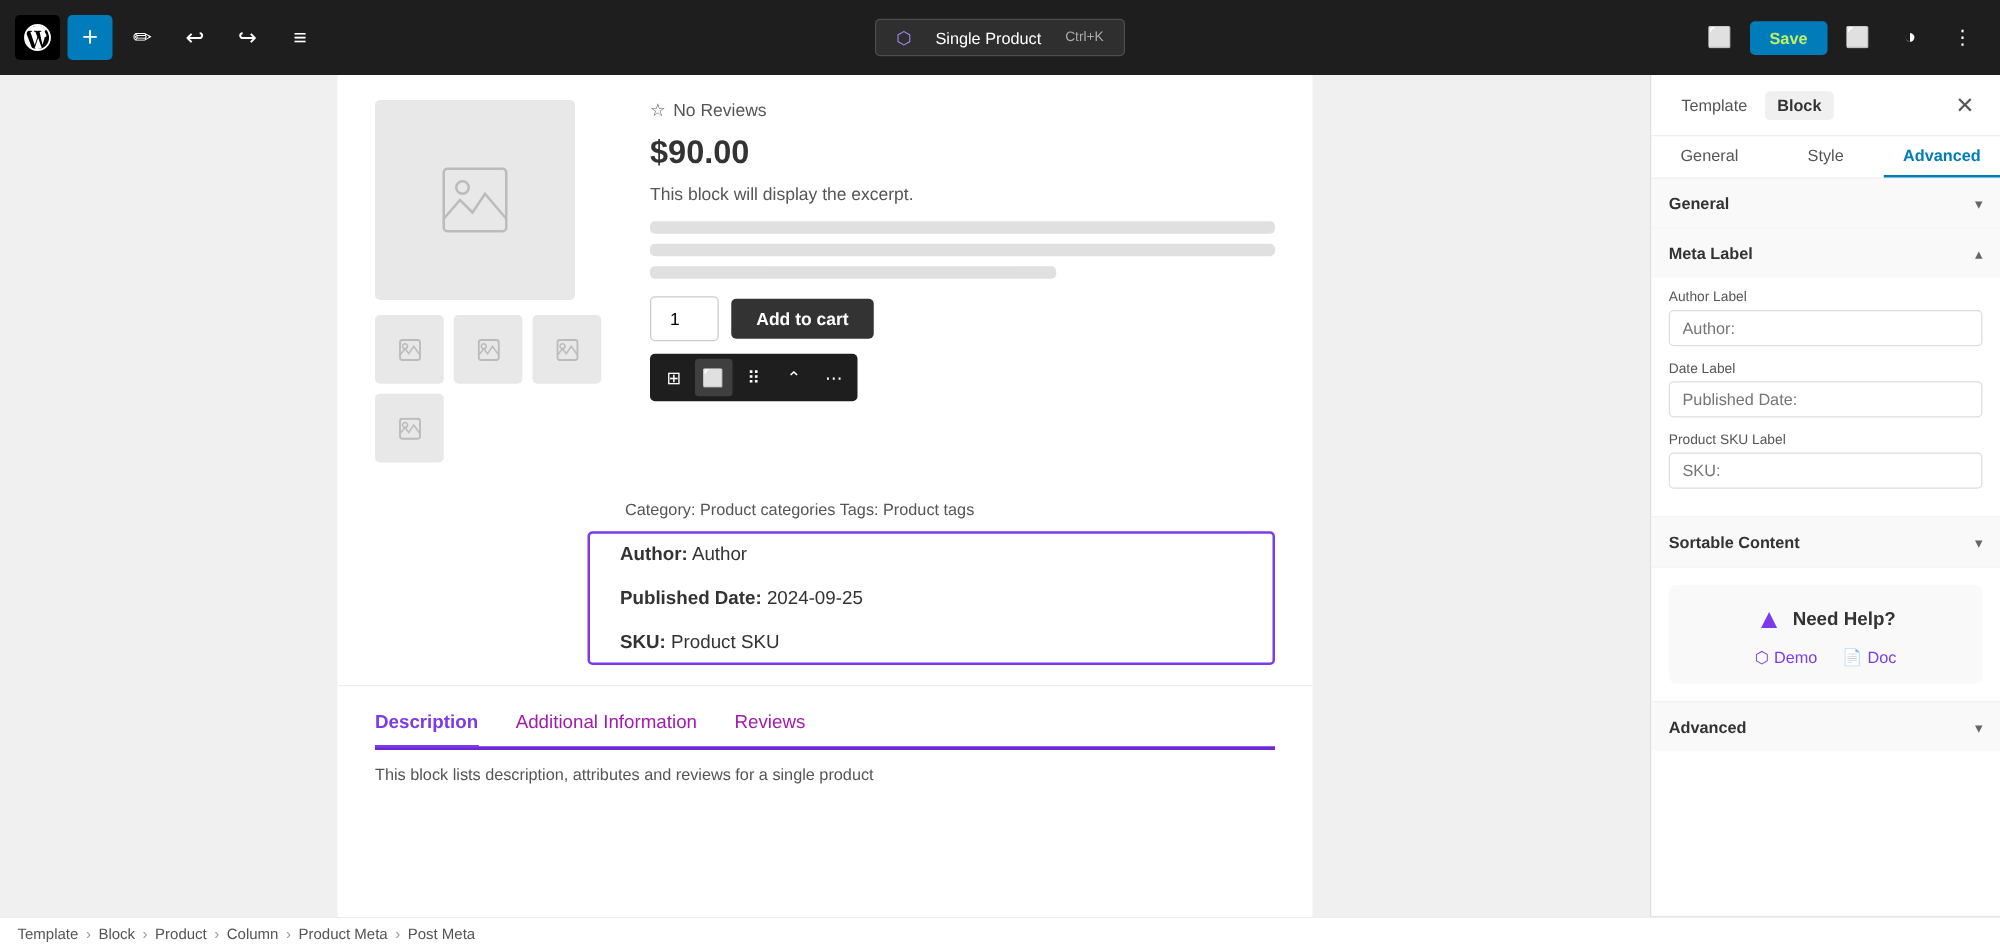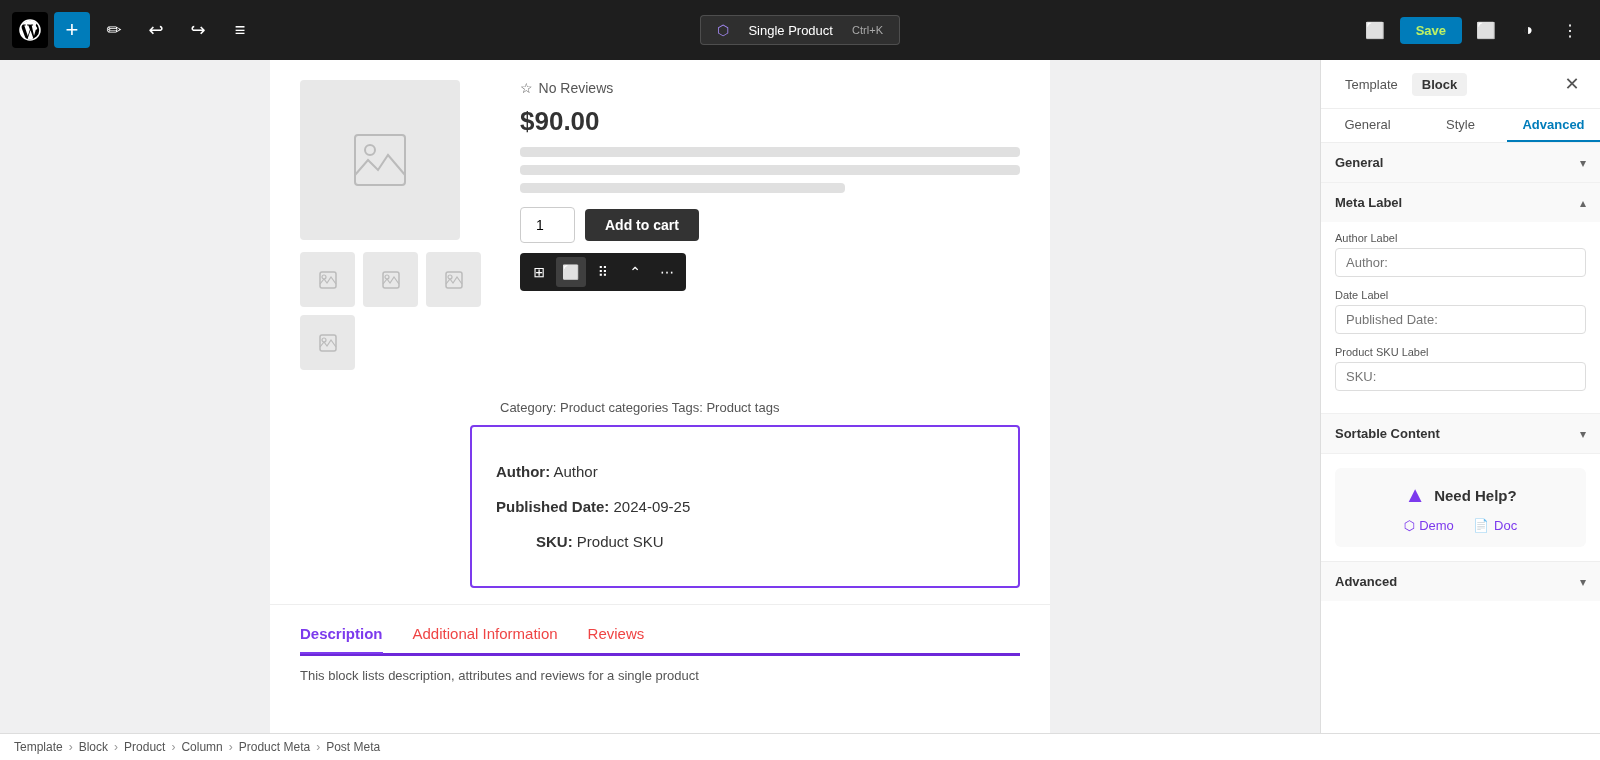--- a/index.html
+++ b/index.html
@@ -113,32 +113,32 @@
       justify-content: center; font-size: 14px;
     }
     .block-toolbar-btn.active { background: rgba(255,255,255,0.15); }
 
     .meta-block-area {
       margin: 10px 30px 10px 200px; position: relative;
     }
     .cat-tags-row { font-size: 13px; color: #555; margin-bottom: 10px; padding-left: 30px; }
 
     .post-meta-block {
-      border: 2px solid #7c3aed; border-radius: 4px; padding: 36px 24px;
+      border: 2px solid #7c3aed; border-radius: 4px; padding: 8px 24px;
       background: #fff; position: relative; margin: 4px 0;
     }
     .meta-row { margin-bottom: 18px; font-size: 15px; color: #333; }
-    .meta-row:last-child { margin-bottom: 0; margin-left: 40px; }
+    .meta-row:last-child { margin-bottom: 0; }
     .meta-label { font-weight: 700; }
 
     
     .tabs-area { padding: 20px 30px 0; border-top: 1px solid #eee; margin-top: 16px; }
     .tabs-row { display: flex; gap: 30px; border-bottom: 3px solid #6d28d9; margin-bottom: 12px; }
     .tab-item {
-      font-size: 15px; padding-bottom: 10px; cursor: pointer; color: #ef4444;
+      font-size: 15px; padding-bottom: 10px; cursor: pointer; color: #a21caf;
       border-bottom: 2px solid transparent; margin-bottom: -1px;
     }
     .tab-item.active { color: #7c3aed; border-bottom: 2px solid #7c3aed; font-weight: 600; }
     .tab-desc { font-size: 13px; color: #555; }
 
     
     .breadcrumb-bar {
       background: #fff; border-top: 1px solid #ddd; padding: 6px 14px;
       display: flex; align-items: center; gap: 6px; font-size: 12px; color: #555;
       flex-shrink: 0;
@@ -305,20 +305,21 @@
             </div>
           </div>
         </div>
 
         <div class="product-details-col">
           <div class="no-reviews">
             <span>☆</span>
             <span>No Reviews</span>
           </div>
           <div class="price">$90.00</div>
+          <div class="excerpt-text">This block will display the excerpt.</div>
           <div class="skeleton-lines">
             <div class="skeleton-line"></div>
             <div class="skeleton-line"></div>
             <div class="skeleton-line short"></div>
           </div>
           <div class="cart-row">
             <input class="qty-input" type="number" value="1" style="">
             <button class="add-to-cart-btn">Add to cart</button>
           </div>
           <div style="display:flex; align-items:center; gap:10px; margin-bottom:6px;">

